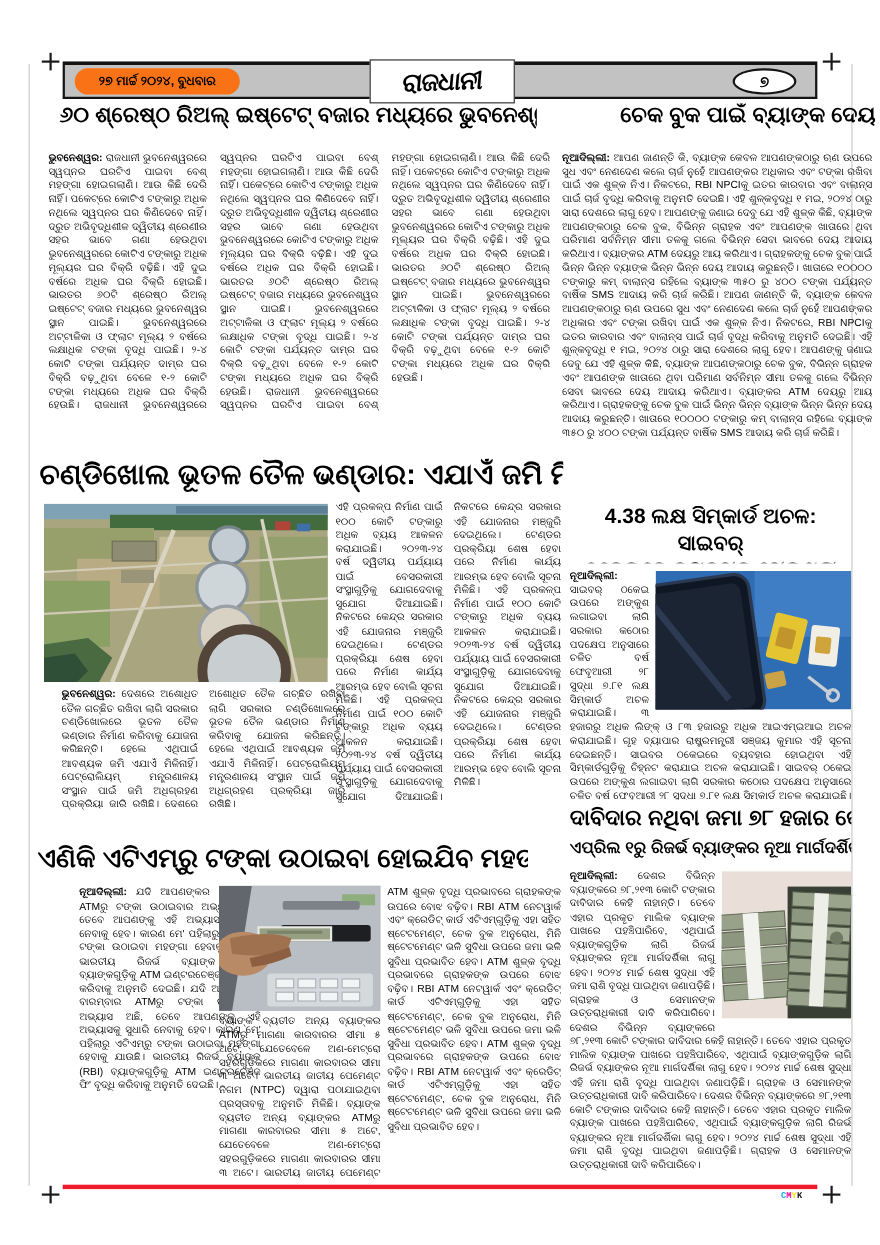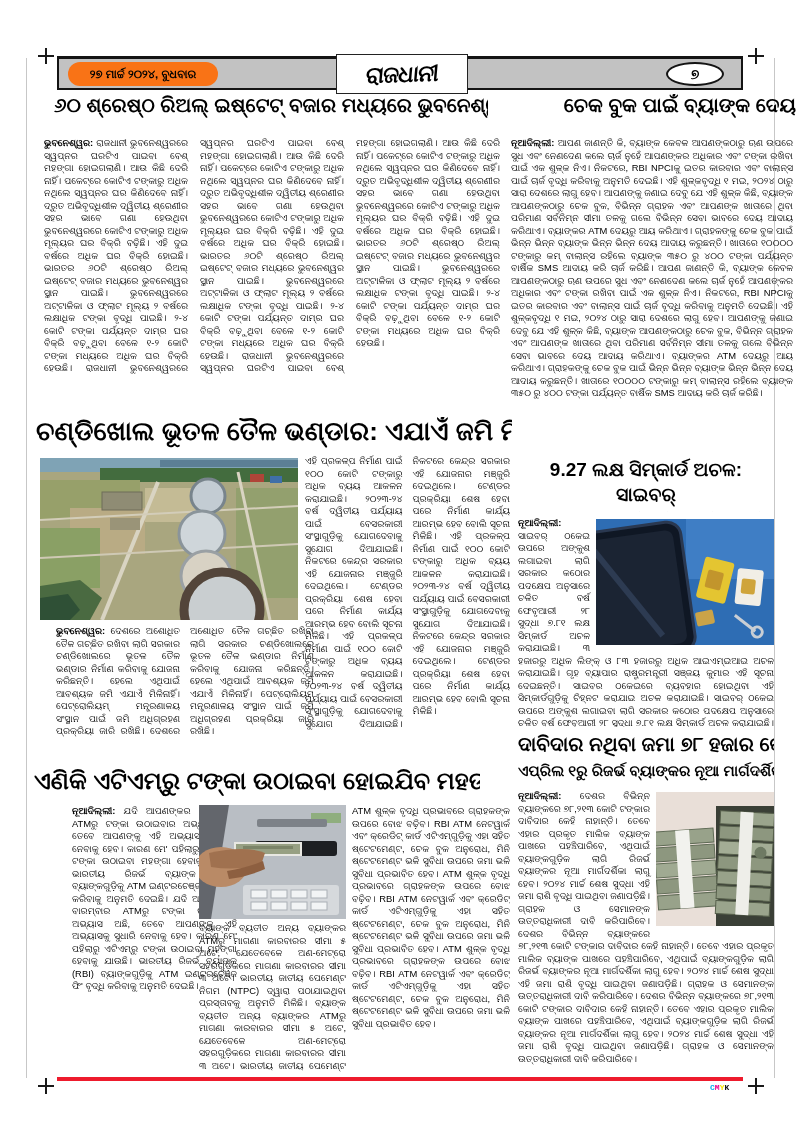--- a/index.html
+++ b/index.html
@@ -120,21 +120,21 @@
   <circle cx="166" cy="118" r="25" fill="#d8d2c4" stroke="#9aa0a4" stroke-width="3"></circle>
   <circle cx="182" cy="152" r="38" fill="#c9ced0" stroke="#53453a" stroke-width="9"></circle>
   <rect x="62" y="34" width="40" height="18" fill="#8f8c74" stroke="#6f6c58" stroke-width="1"></rect>
   <rect x="70" y="60" width="30" height="12" fill="#9a9478"></rect>
 </svg>
 
 <div class="abs bt cols2 b-oil-below"><span class="dateline">ଭୁବନେଶ୍ୱର:</span> <span>ଦେଶରେ ଅଶୋଧିତ ତୈଳ ଗଚ୍ଛିତ ରଖିବା ଲାଗି ସରକାର ଚଣ୍ଡିଖୋଲରେ ଭୂତଳ ତୈଳ ଭଣ୍ଡାର ନିର୍ମାଣ କରିବାକୁ ଯୋଜନା କରିଛନ୍ତି। ହେଲେ ଏଥିପାଇଁ ଆବଶ୍ୟକ ଜମି ଏଯାଏଁ ମିଳିନାହିଁ। ପେଟ୍ରୋଲିୟମ୍ ମନ୍ତ୍ରଣାଳୟ ସଂସ୍ଥାନ ପାଇଁ ଜମି ଅଧିଗ୍ରହଣ ପ୍ରକ୍ରିୟା ଜାରି ରଖିଛି। ଦେଶରେ ଅଶୋଧିତ ତୈଳ ଗଚ୍ଛିତ ରଖିବା ଲାଗି ସରକାର ଚଣ୍ଡିଖୋଲରେ ଭୂତଳ ତୈଳ ଭଣ୍ଡାର ନିର୍ମାଣ କରିବାକୁ ଯୋଜନା କରିଛନ୍ତି। ହେଲେ ଏଥିପାଇଁ ଆବଶ୍ୟକ ଜମି ଏଯାଏଁ ମିଳିନାହିଁ। ପେଟ୍ରୋଲିୟମ୍ ମନ୍ତ୍ରଣାଳୟ ସଂସ୍ଥାନ ପାଇଁ ଜମି ଅଧିଗ୍ରହଣ ପ୍ରକ୍ରିୟା ଜାରି ରଖିଛି।</span></div>
 <div class="abs bt cols2 b-oil-right"><span>ଏହି ପ୍ରକଳ୍ପ ନିର୍ମାଣ ପାଇଁ ୧୦୦ କୋଟି ଟଙ୍କାରୁ ଅଧିକ ବ୍ୟୟ ଆକଳନ କରାଯାଇଛି। ୨୦୨୩-୨୪ ବର୍ଷ ଦ୍ୱିତୀୟ ପର୍ଯ୍ୟାୟ ପାଇଁ ବେସରକାରୀ ସଂସ୍ଥାଗୁଡ଼ିକୁ ଯୋଗଦେବାକୁ ସୁଯୋଗ ଦିଆଯାଇଛି। ନିକଟରେ କେନ୍ଦ୍ର ସରକାର ଏହି ଯୋଜନାର ମଞ୍ଜୁରି ଦେଇଥିଲେ। ଟେଣ୍ଡର ପ୍ରକ୍ରିୟା ଶେଷ ହେବା ପରେ ନିର୍ମାଣ କାର୍ଯ୍ୟ ଆରମ୍ଭ ହେବ ବୋଲି ସୂଚନା ମିଳିଛି। ଏହି ପ୍ରକଳ୍ପ ନିର୍ମାଣ ପାଇଁ ୧୦୦ କୋଟି ଟଙ୍କାରୁ ଅଧିକ ବ୍ୟୟ ଆକଳନ କରାଯାଇଛି। ୨୦୨୩-୨୪ ବର୍ଷ ଦ୍ୱିତୀୟ ପର୍ଯ୍ୟାୟ ପାଇଁ ବେସରକାରୀ ସଂସ୍ଥାଗୁଡ଼ିକୁ ଯୋଗଦେବାକୁ ସୁଯୋଗ ଦିଆଯାଇଛି। ନିକଟରେ କେନ୍ଦ୍ର ସରକାର ଏହି ଯୋଜନାର ମଞ୍ଜୁରି ଦେଇଥିଲେ। ଟେଣ୍ଡର ପ୍ରକ୍ରିୟା ଶେଷ ହେବା ପରେ ନିର୍ମାଣ କାର୍ଯ୍ୟ ଆରମ୍ଭ ହେବ ବୋଲି ସୂଚନା ମିଳିଛି। ଏହି ପ୍ରକଳ୍ପ ନିର୍ମାଣ ପାଇଁ ୧୦୦ କୋଟି ଟଙ୍କାରୁ ଅଧିକ ବ୍ୟୟ ଆକଳନ କରାଯାଇଛି। ୨୦୨୩-୨୪ ବର୍ଷ ଦ୍ୱିତୀୟ ପର୍ଯ୍ୟାୟ ପାଇଁ ବେସରକାରୀ ସଂସ୍ଥାଗୁଡ଼ିକୁ ଯୋଗଦେବାକୁ ସୁଯୋଗ ଦିଆଯାଇଛି। ନିକଟରେ କେନ୍ଦ୍ର ସରକାର ଏହି ଯୋଜନାର ମଞ୍ଜୁରି ଦେଇଥିଲେ। ଟେଣ୍ଡର ପ୍ରକ୍ରିୟା ଶେଷ ହେବା ପରେ ନିର୍ମାଣ କାର୍ଯ୍ୟ ଆରମ୍ଭ ହେବ ବୋଲି ସୂଚନା ମିଳିଛି।</span></div>
 
 <div class="abs hl hl-sim">
-  <div>9.27 ଲକ୍ଷ ସିମ୍‌କାର୍ଡ ଅଚଳ: ସାଇବର୍</div>
+  <div>4.38 ଲକ୍ଷ ସିମ୍‌କାର୍ଡ ଅଚଳ: ସାଇବର୍</div>
   <div>ଠକେଇରେ ବ୍ୟବହାର ହୋଇଥିଲା</div>
 </div>
 <div class="abs bt b-sim">
   <svg class="photo float-r" width="178" height="126" viewBox="0 0 178 126">
     <rect width="178" height="126" fill="#2e6db4"></rect>
     <rect x="90" y="0" width="88" height="60" fill="#4b8ad0" opacity="0.6"></rect>
     <g transform="rotate(-8 40 70)">
       <rect x="-18" y="8" width="110" height="130" rx="14" fill="#0f1724" stroke="#2a3850" stroke-width="3"></rect>
       <rect x="-8" y="16" width="92" height="114" rx="8" fill="#1b2433"></rect>
       <line x1="0" y1="20" x2="60" y2="120" stroke="#2d3b52" stroke-width="6"></line>

